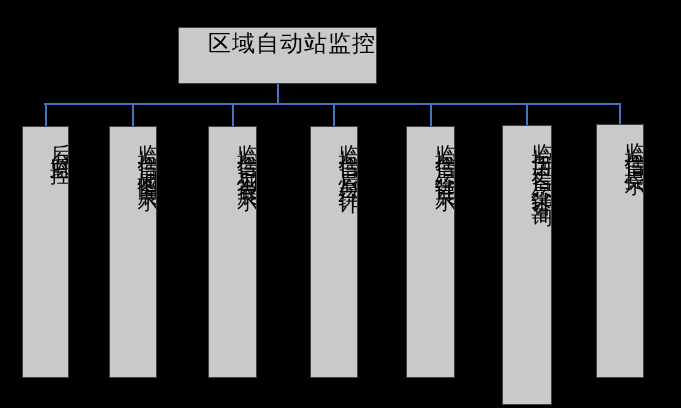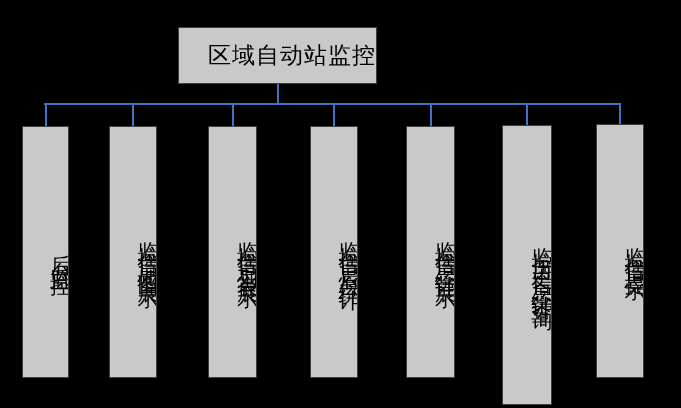--- a/index.html
+++ b/index.html
@@ -13,21 +13,21 @@
     background: var(--background, #000000);
     overflow: hidden;
     font-family: "Liberation Serif", "DejaVu Serif", serif;
   }
   .node {
     position: absolute;
     background: var(--box_fill, #c9c9c9);
     border: 1.5px solid var(--box_border, #404040);
     box-sizing: border-box;
     display: flex;
-    align-items: center;
+    align-items: flex-start;
     justify-content: center;
     color: var(--text, #000000);
     overflow: hidden;
     padding-left: 29px;
   }
   .root-node {
     font-size: 23px;
     letter-spacing: 1px;
     white-space: nowrap;
   }

